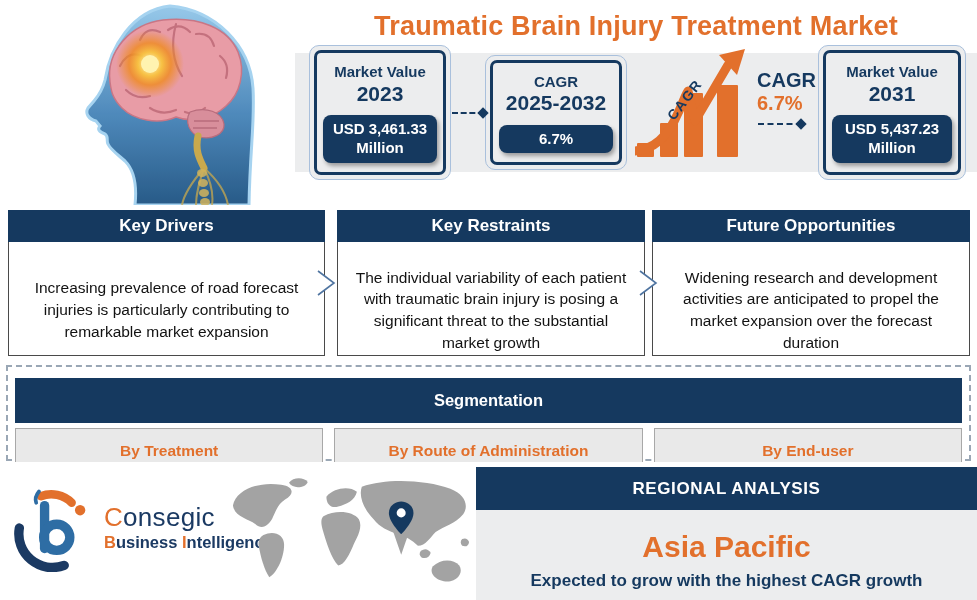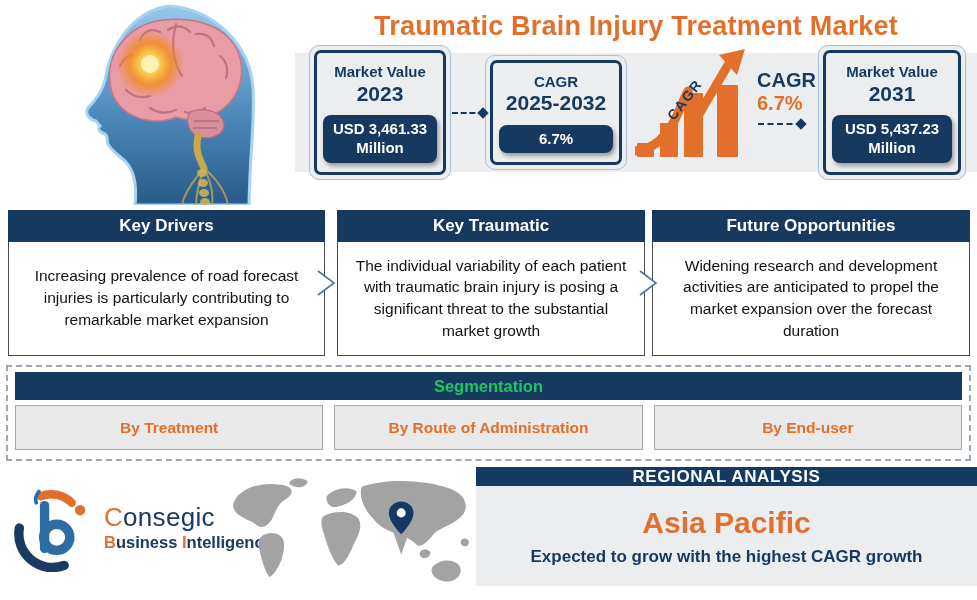--- a/index.html
+++ b/index.html
@@ -34,50 +34,50 @@
   .gc-years { position:absolute; left:2px; bottom:2px; width:148px; display:flex; align-items:center; }
   .gc-year { font-size:14px; font-weight:bold; color:#15395F; }
   .yarrow { flex:1; border-top:1.5px dashed #51749E; margin:0 4px; position:relative; height:0; }
   .yarrow::after { content:""; position:absolute; right:-2px; top:-4.5px; border-left:7px solid #15395F;
     border-top:4px solid transparent; border-bottom:4px solid transparent; }
 
   
   .panels { position:absolute; left:0; top:210px; width:977px; height:148px; }
   .panel { position:absolute; top:0; height:146px; background:#fff; border:1px solid #4a4a4a; }
   .panel-head { height:32px; background:#15395F; color:#fff; display:flex; align-items:center;
-    justify-content:center; font-size:17px; font-weight:bold; margin:-1px -1px 0; }
+    justify-content:center; font-size:17px; font-weight:bold; margin:-1px -1px 12px; }
   .panel-body { height:112px; display:flex; align-items:center; justify-content:center;
     padding:4px 14px; text-align:center; font-size:15.5px; color:#121212; line-height:1.4; }
   .p1 { left:8px;  width:317px; }
   .p2 { left:337px; width:308px; }
   .p3 { left:652px; width:318px; }
   .chev { position:absolute; top:58px; width:22px; height:30px; }
   .chev svg { display:block; }
   .c1 { left:316px; } .c2 { left:638px; }
 
   
   .segmentation { position:absolute; left:6px; top:365px; width:965px; height:96px;
     border:2px dashed #9AA7B5; padding:5px 7px; background:#fff; }
-  .seg-header { height:28px; background:#15395F; color:#22c55e; display:flex; align-items:center;
-    justify-content:center; font-size:16.5px; font-weight:bold; }
+  .seg-header { height:45px; background:#15395F; color:#ffffff; display:flex; align-items:center;
+    justify-content:center; font-size:16.5px; font-weight:bold;margin-top:6px; }
   .seg-buttons { display:flex; gap:11px; margin-top:5px; }
   .seg-btn { flex:1; height:45px; background:#E9E9E9; border:1px solid #A8A8A8;
     display:flex; align-items:center; justify-content:center;
     font-size:15.5px; font-weight:bold; color:#E2702C; cursor:pointer; }
 
   
   .footer { position:absolute; left:0; top:462px; width:977px; height:138px; background:#fff; }
   .logo { position:absolute; left:10px; top:22px; display:flex; align-items:center; }
   .logo-text { margin-left:8px; }
   .brand { font-size:26px; font-weight:normal; color:#1B3A63; letter-spacing:.3px; line-height:1.05; }
   .brand-sub { font-size:16.5px; font-weight:bold; color:#1B3A63; margin-top:2px; }
   .lo { color:#E2702C; }
   .map { position:absolute; left:228px; top:12px; }
   .regional { position:absolute; left:476px; top:5px; width:501px; height:133px; }
-  .regional-head { height:19px; background:#15395F; color:#fff; display:flex; align-items:center;
+  .regional-head { height:43px; background:#15395F; color:#fff; display:flex; align-items:center;
     justify-content:center; font-size:17px; font-weight:bold; letter-spacing:.6px; }
   .regional-body { height:100px; background:#ECEDEE; display:flex; flex-direction:column;
     align-items:center; justify-content:center; }
   .region-name { font-size:30px; font-weight:bold; color:#E2702C; }
   .region-sub { font-size:17px; font-weight:bold; color:#15395F; margin-top:7px; }
 </style>
 </head>
 <body>
 
 <div class="canvas">
@@ -179,21 +179,21 @@
       </div>
     </div>
   </div>
 
   <div class="panels">
     <div class="panel p1">
       <div class="panel-head">Key Drivers</div>
       <div class="panel-body">Increasing prevalence of road forecast injuries is particularly contributing to remarkable market expansion</div>
     </div>
     <div class="panel p2">
-      <div class="panel-head">Key Traumatic</div>
+      <div class="panel-head">Key Restraints</div>
       <div class="panel-body">The individual variability of each patient with traumatic brain injury is posing a significant threat to the substantial market growth</div>
     </div>
     <div class="panel p3">
       <div class="panel-head">Future Opportunities</div>
       <div class="panel-body">Widening research and development activities are anticipated to propel the market expansion over the forecast duration</div>
     </div>
     <div class="chev c1">
       <svg width="22" height="30" viewBox="0 0 22 30">
           <polyline points="2,3 18,15 2,27" fill="#fff" stroke="#4F74A0" stroke-width="1.6"></polyline>
         </svg>

